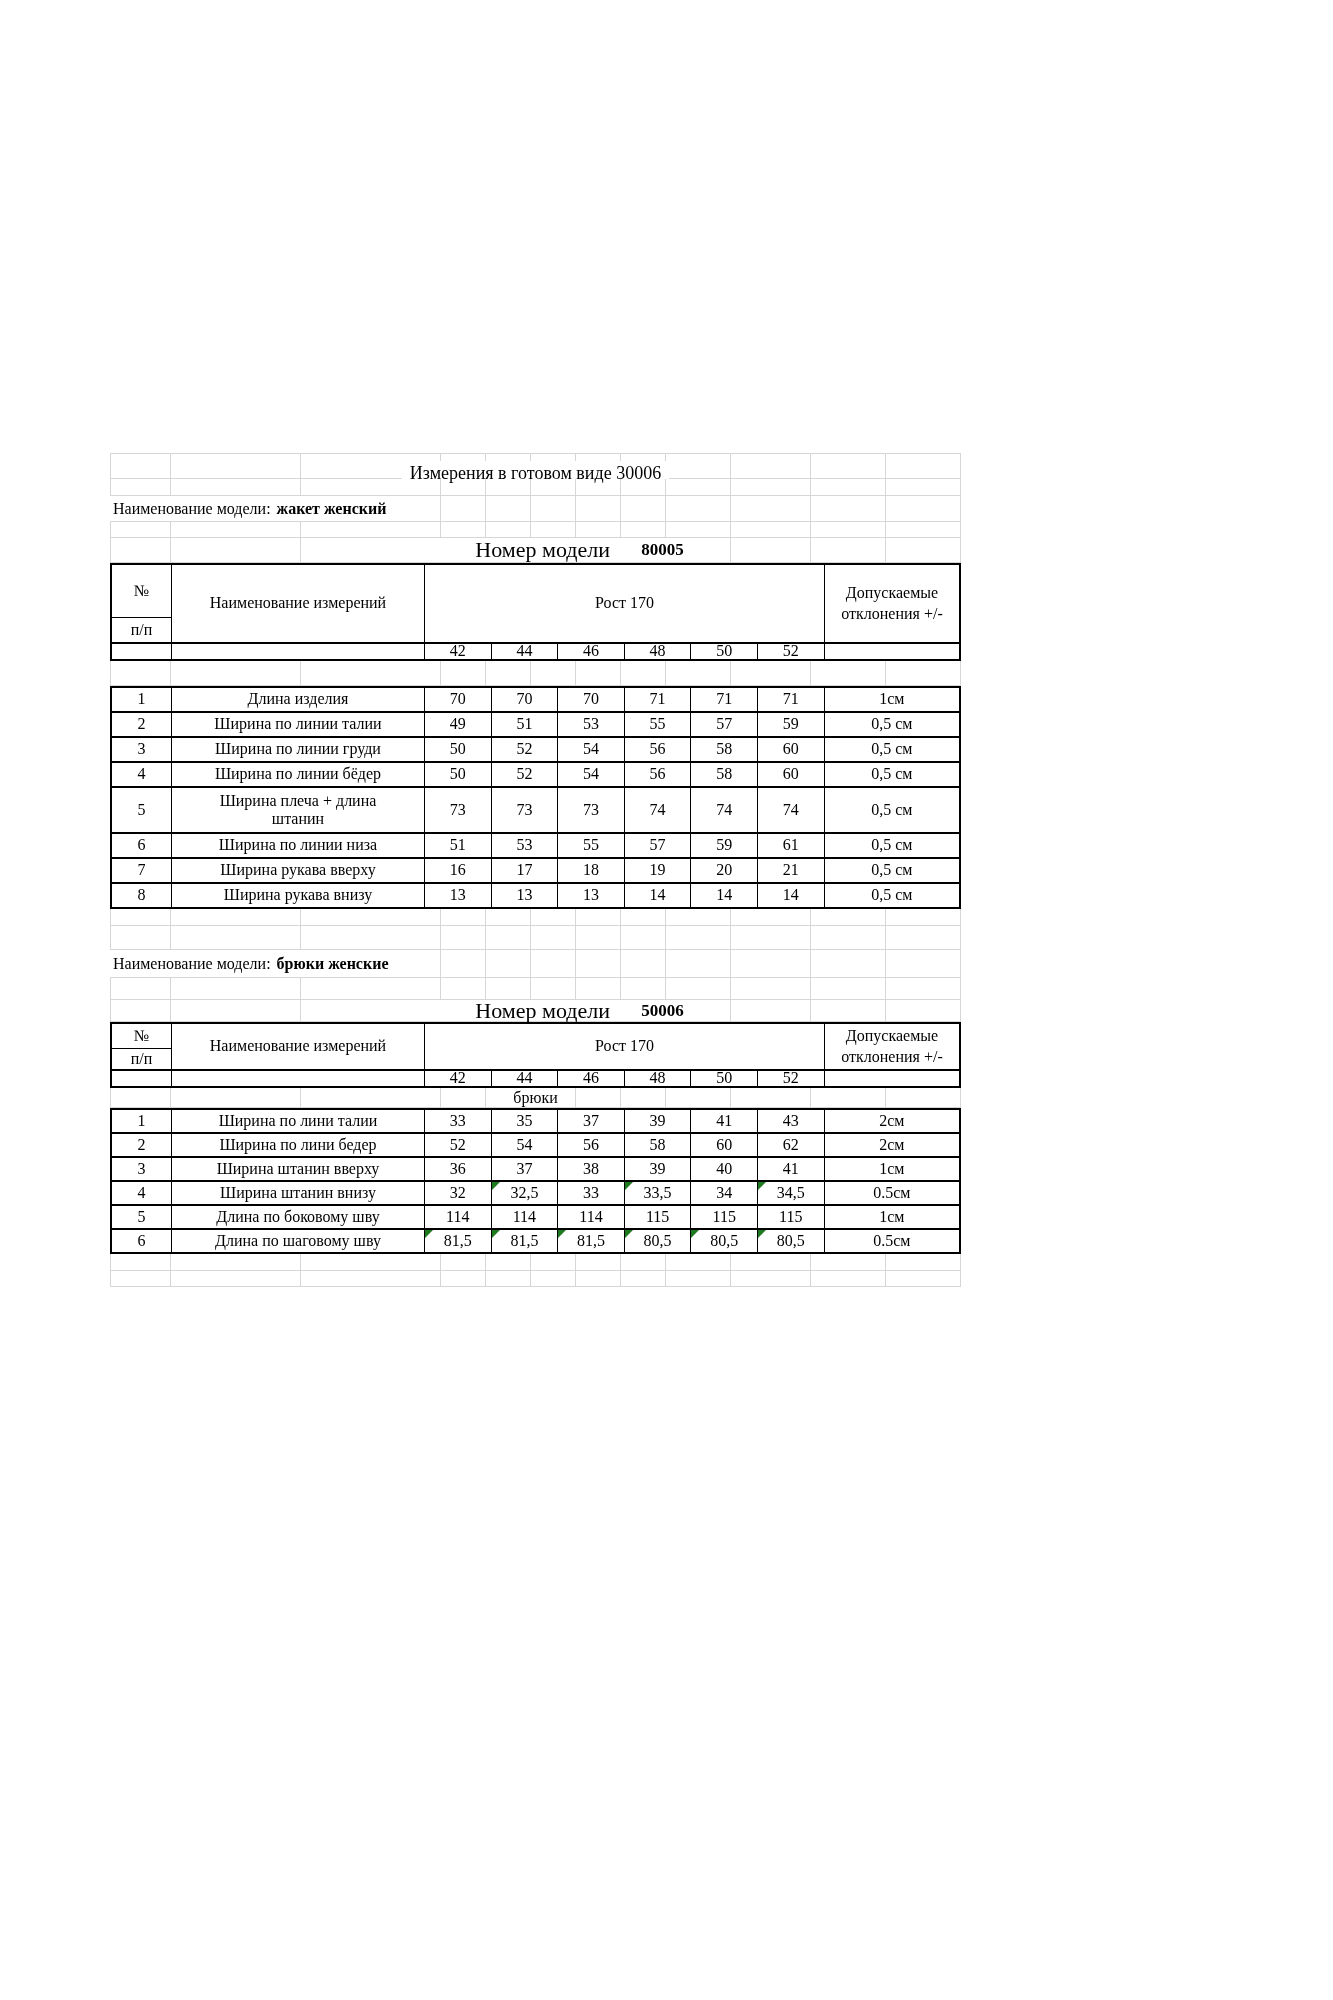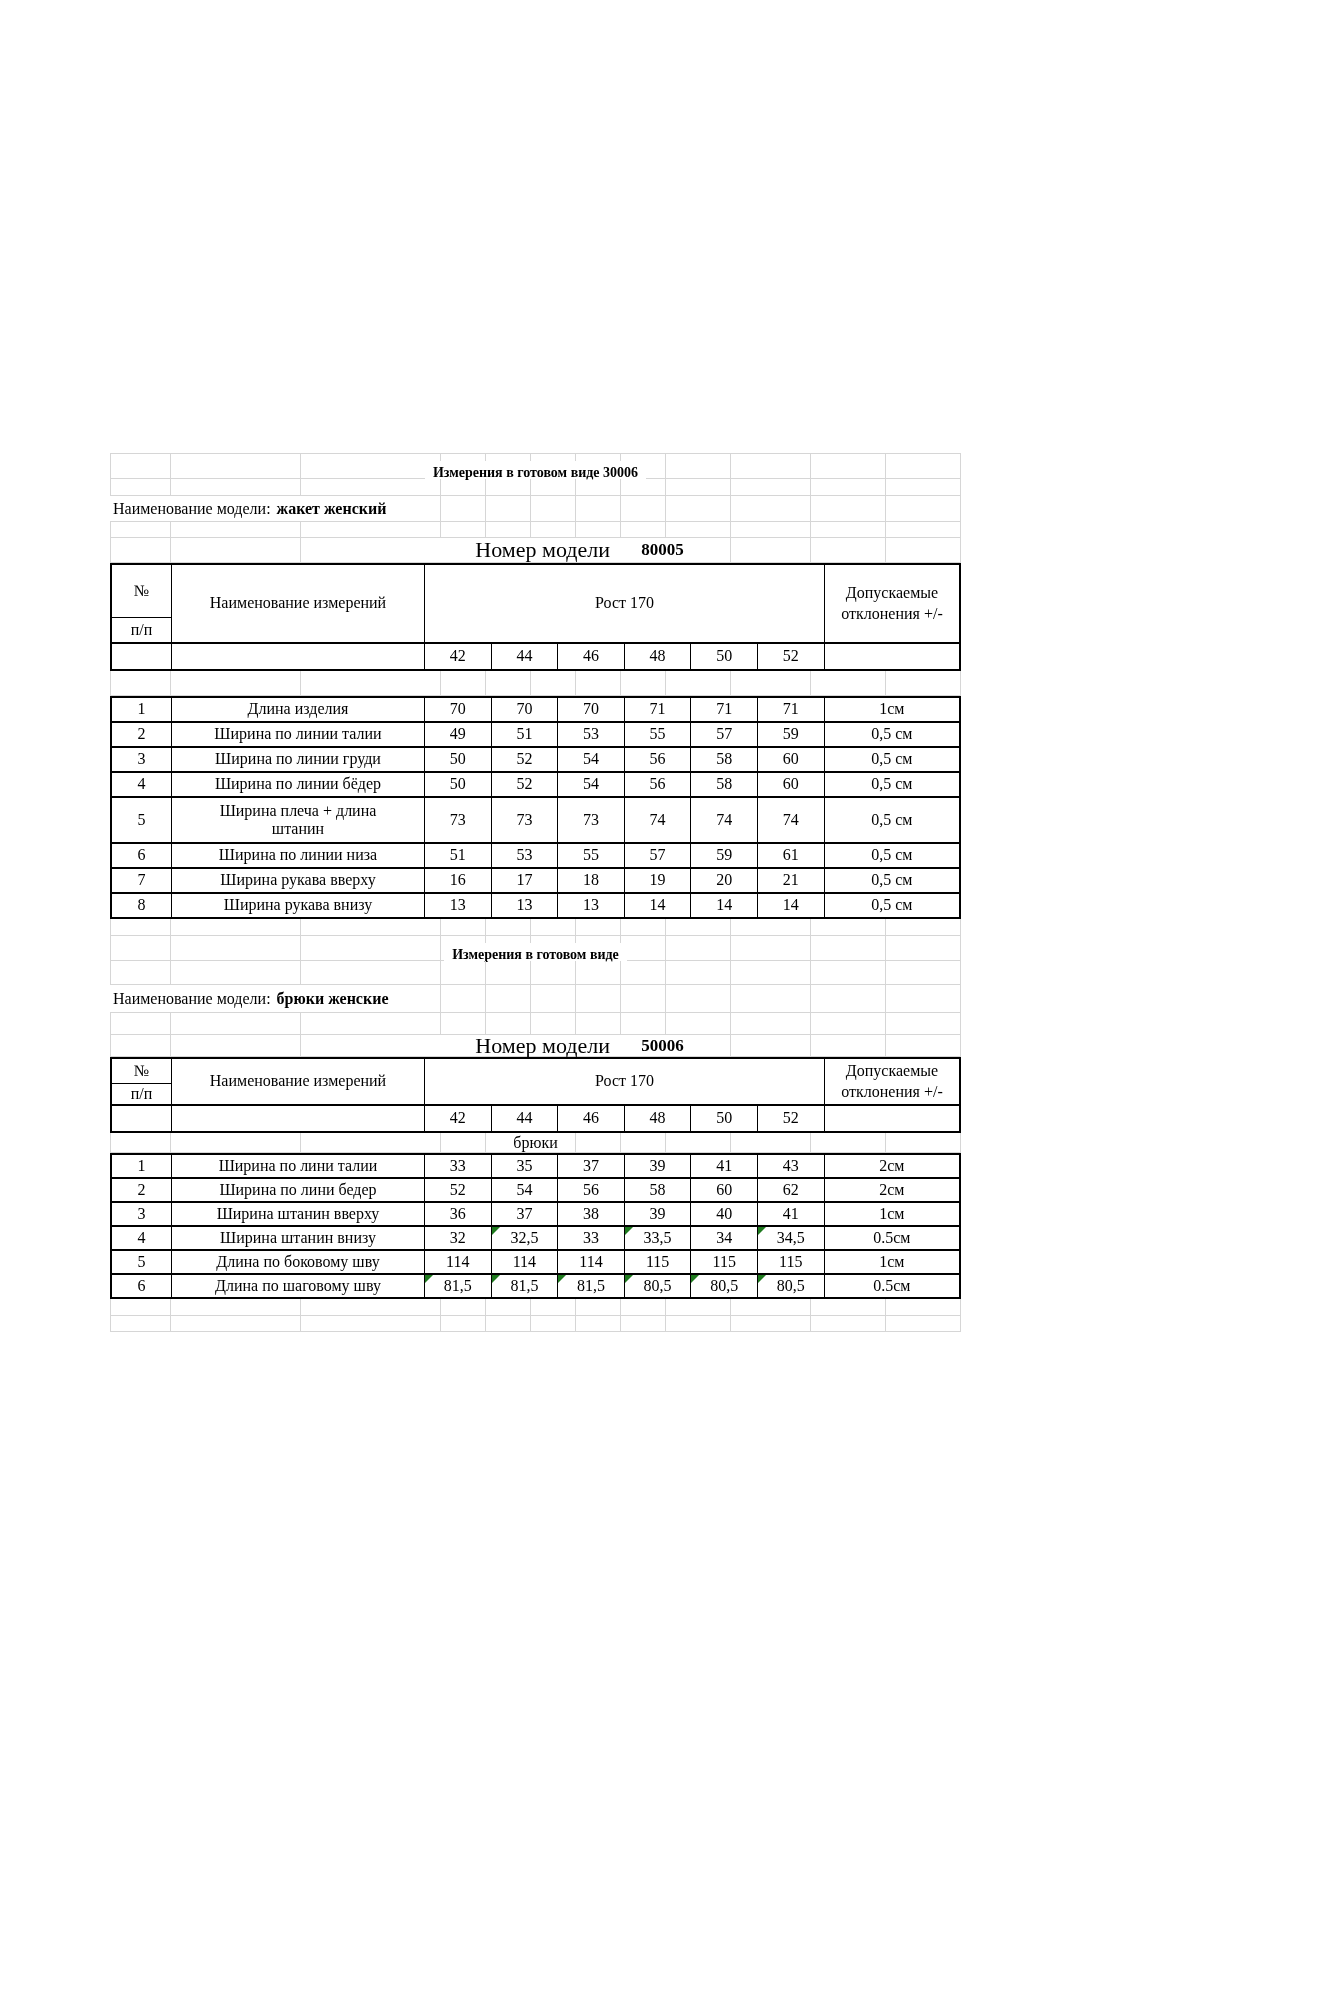--- a/index.html
+++ b/index.html
@@ -34,21 +34,21 @@
     background-position:0 0,60px 0,190px 0,330px 0,375px 0,420px 0,465px 0,
       510px 0,555px 0,620px 0,700px 0,775px 0,850px 0;
   }
   .h16{height:16px}.h17{height:17px}.h20{height:20px}.h22{height:22px}
   .h24{height:24px}.h25{height:25px}.h26{height:26px}.h28{height:28px}
 
   .mask{background:#fff;display:inline-flex;align-items:center;height:100%;padding:0 8px;}
 
   
   .titlerow{display:flex;justify-content:center;align-items:center;}
-  .titlerow .mask{font-weight:bold;font-size:14px;margin-top:14px;}
+  .titlerow .mask{font-weight:normal;font-size:18px;margin-top:14px;}
 
   
   .modelrow{display:flex;align-items:center;}
   .modelrow .mask{font-size:16px;padding-left:3px;}
   .modelrow b{margin-left:6px;}
 
   
   .numrow{display:flex;align-items:stretch;}
   .numrow .sp{width:330px;}
   .numrow .nlabel{width:180px;background:#fff;display:flex;align-items:center;
@@ -61,21 +61,21 @@
   .trow{display:flex;border-bottom:2px solid #000;}
   .tbl > .trow:last-child{border-bottom:none;}
   .td{border-right:1px solid #000;position:relative;display:flex;
     align-items:center;justify-content:center;font-size:16px;
     text-align:center;white-space:pre-line;line-height:1.15;}
   .td:last-child{border-right:none;}
   .c-no{width:60px;flex:0 0 60px;}
   .c-name{width:253px;flex:0 0 253px;text-align:center;}
   .c-size{width:66.6px;flex:0 0 66.6px;}
   .c-tol{flex:1;}
-  .h79{height:79px}.h47{height:47px}.hsz{height:25px}
+  .h79{height:79px}.h47{height:47px}.hsz{height:15px}
 
   
   .nohdr{flex-direction:column;padding:0;align-items:stretch;}
   .no-top{flex:1;display:flex;align-items:center;justify-content:center;}
   .no-sep{height:1px;background:#000;width:100%;}
   .no-bot{display:flex;align-items:center;justify-content:center;}
   .no-bot.b24{height:24px}.no-bot.b20{height:20px}
   .tolhdr{flex-direction:column;justify-content:center;line-height:1.3;}
 
   
@@ -232,23 +232,20 @@
         <div class="td c-size"><span>13</span></div>
         <div class="td c-size"><span>14</span></div>
         <div class="td c-size"><span>14</span></div>
         <div class="td c-size"><span>14</span></div>
         <div class="td c-tol"><span>0,5 см</span></div>
       </div>
     </div>
 
   <div class="grow gv h17"></div>
 
-  <div class="grow gv h25 titlerow">
-    <span class="mask">Измерения в готовом виде</span>
-  </div>
   <div class="grow gv h24"></div>
   <div class="grow gv h28 modelrow">
     <span class="mask">
         <span>Наименование модели:</span>
         <b>брюки женские</b>
       </span>
   </div>
   <div class="grow gv h22"></div>
   <div class="grow gv h22 numrow">
     <span class="sp"></span>

